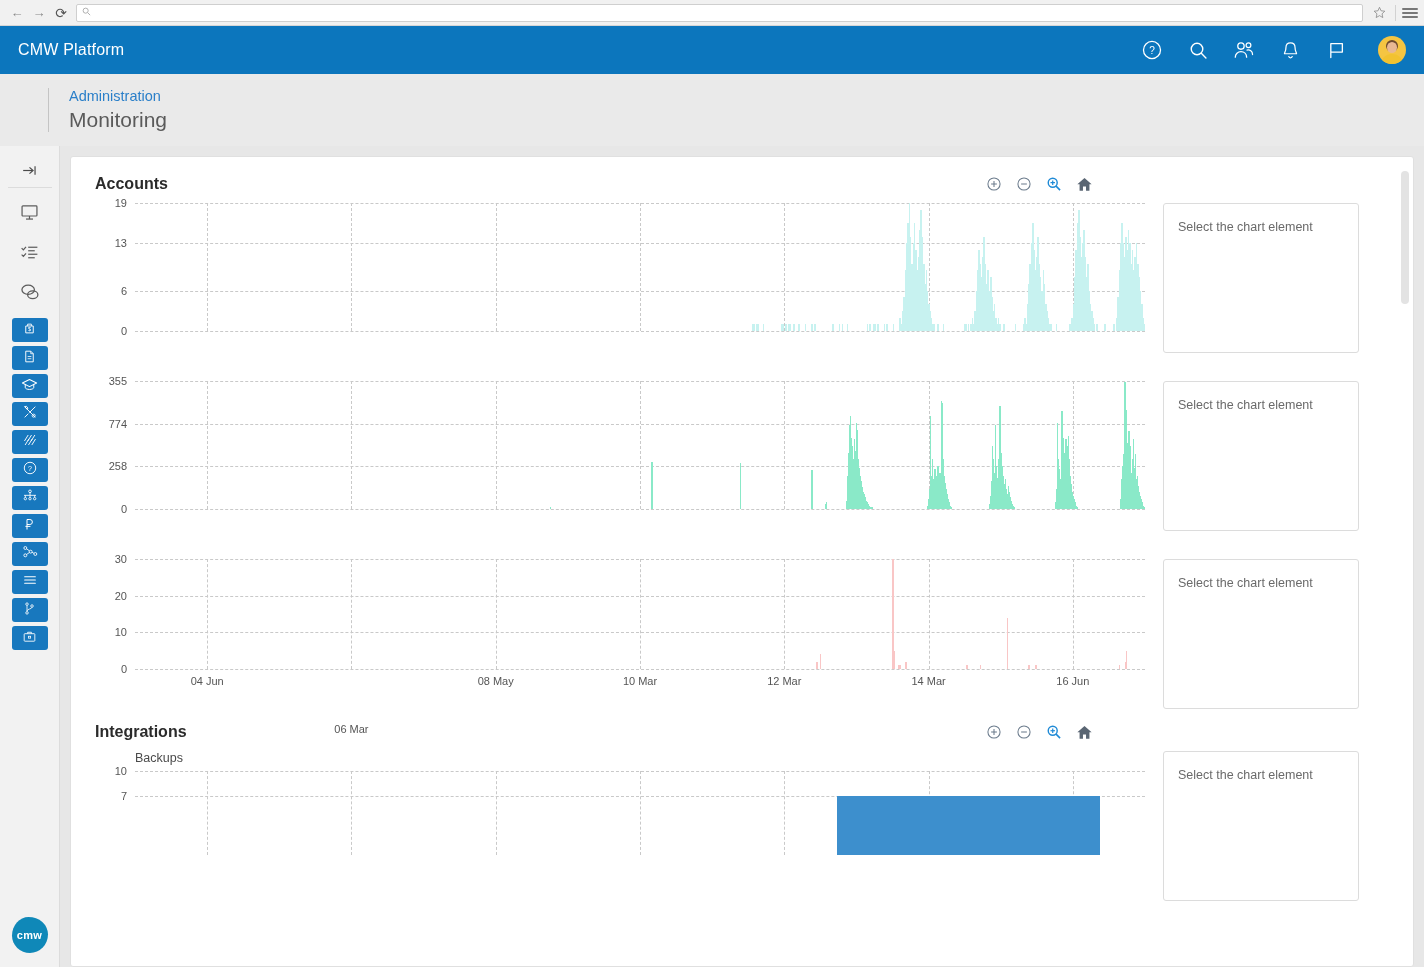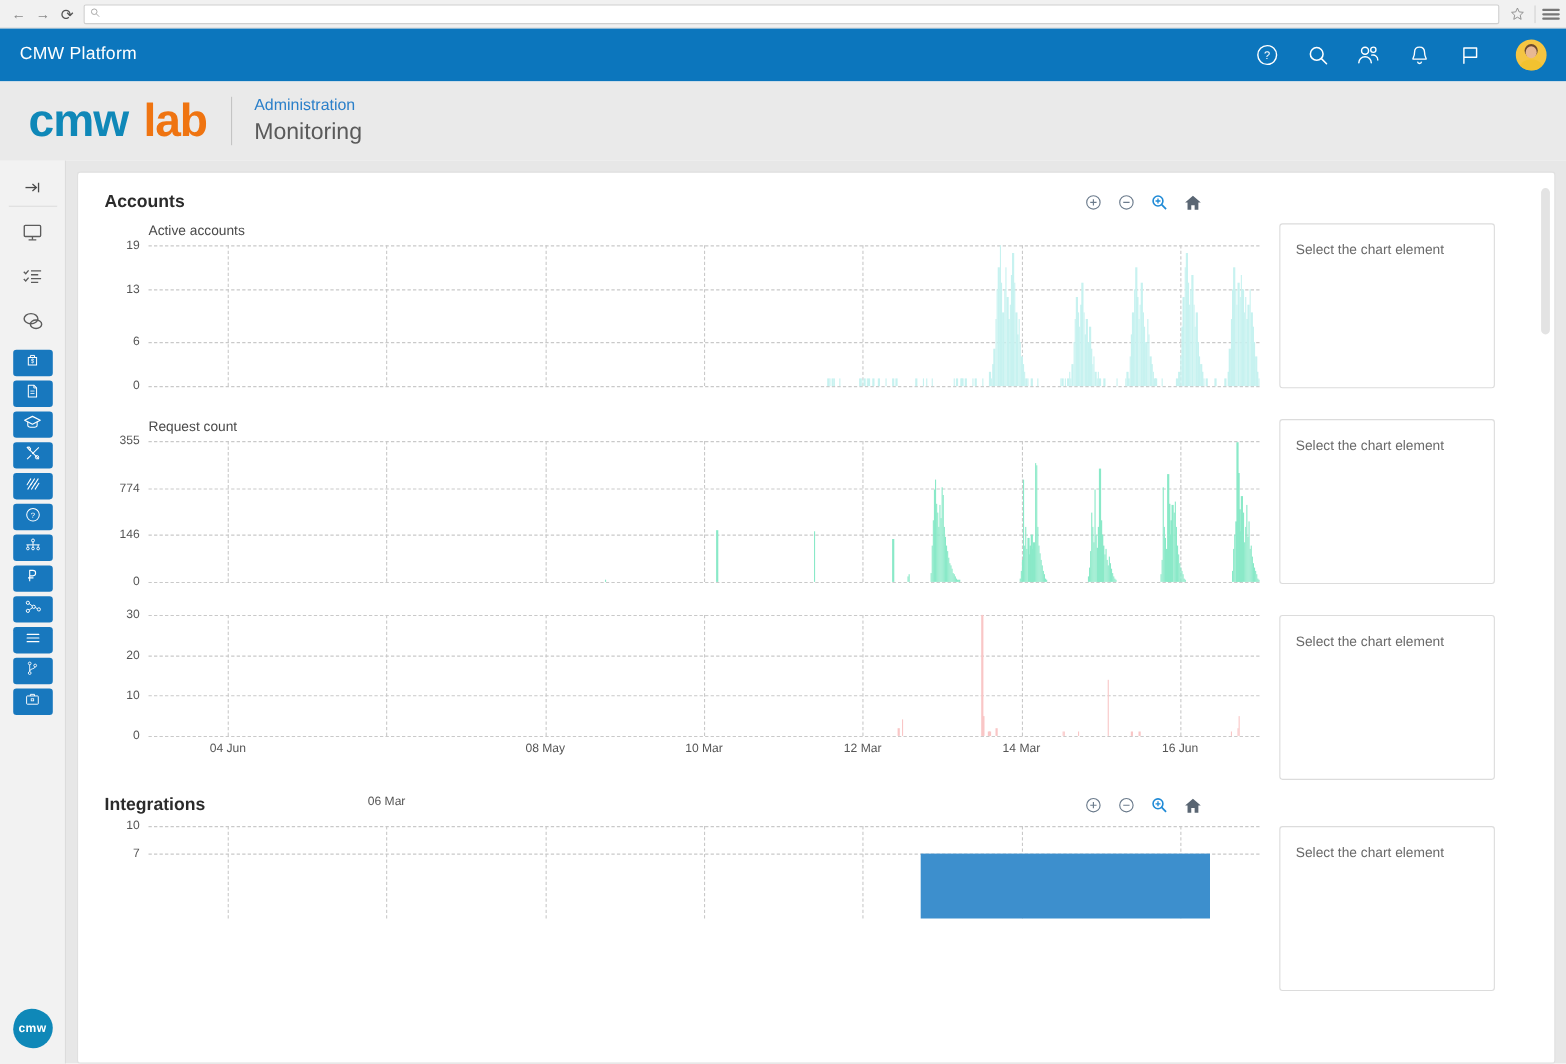--- a/index.html
+++ b/index.html
@@ -231,23 +231,20 @@
     </div>
     <div class="avatar">
       <div class="head"></div>
         <div class="face"></div>
         <div class="body"></div>
     </div>
   </div>
 </div>
 
 <div class="brand-bar">
-  <div class="logo">
-    <span class="cmw">cmw</span><span class="lab">lab</span>
-  </div>
   <div class="brand-divider"></div>
   <div>
     <div class="bc-admin">Administration</div>
     <div class="bc-page">Monitoring</div>
   </div>
 </div>
 
 <div class="body-wrap">
 
   <div class="rail">
@@ -454,21 +451,20 @@
           <div class="tool home">
             <svg width="17" height="17" viewBox="0 0 20 20">
                 <polygon points="10,2.4 18.4,9.6 15.8,9.6 15.8,17.4 11.8,17.4 11.8,12.4 8.2,12.4 8.2,17.4 4.2,17.4 4.2,9.6 1.6,9.6" fill="currentColor"></polygon>
               </svg>
           </div>
         </div>
       </div>
 
       <div class="chart-row">
         <div class="chart-block">
-          <div class="chart-label">Active accounts</div>
           <div class="plot-wrap">
             <div class="yaxis" style="height: 128px;">
                 <div class="ytick" style="top: 128px;">0</div>
                 <div class="ytick" style="top: 87.5789px;">6</div>
                 <div class="ytick" style="top: 40.4211px;">13</div>
                 <div class="ytick" style="top: 0px;">19</div>
               </div>
             <div class="plot" style="height:128px">
                 <div class="gridline-h" style="top: 128px;"></div>
                 <div class="gridline-h" style="top: 87.5789px;"></div>
@@ -640,25 +636,24 @@
         </div>
         <div class="side-panel" style="height:150px">
           <div class="side-panel-text">Select the chart element</div>
         </div>
       </div>
 
       <div class="chart-sep"></div>
 
       <div class="chart-row">
         <div class="chart-block">
-          <div class="chart-label">Request count</div>
           <div class="plot-wrap">
             <div class="yaxis" style="height: 128px;">
                 <div class="ytick" style="top: 128px;">0</div>
-                <div class="ytick" style="top: 85.2781px;">146</div>
+                <div class="ytick" style="top: 85.2781px;">258</div>
                 <div class="ytick" style="top: 42.7219px;">774</div>
                 <div class="ytick" style="top: 0px;">355</div>
               </div>
             <div class="plot" style="height:128px">
                 <div class="gridline-h" style="top: 128px;"></div>
                 <div class="gridline-h" style="top: 85.2781px;"></div>
                 <div class="gridline-h" style="top: 42.7219px;"></div>
                 <div class="gridline-h" style="top: 0px;"></div>
                 <div class="gridline-v" style="left: 7.14286%;"></div>
                 <div class="gridline-v" style="left: 21.4286%;"></div>
@@ -889,20 +884,21 @@
           <div class="tool home">
             <svg width="17" height="17" viewBox="0 0 20 20">
                 <polygon points="10,2.4 18.4,9.6 15.8,9.6 15.8,17.4 11.8,17.4 11.8,12.4 8.2,12.4 8.2,17.4 4.2,17.4 4.2,9.6 1.6,9.6" fill="currentColor"></polygon>
               </svg>
           </div>
         </div>
       </div>
 
       <div class="chart-row">
         <div class="chart-block">
+          <div class="chart-label">Backups</div>
           <div class="plot-wrap">
             <div class="yaxis" style="height: 84px;">
                 <div class="ytick" style="top: 25.2px;">7</div>
                 <div class="ytick" style="top: 0px;">10</div>
               </div>
             <div class="plot" style="height:84px">
                 <div class="gridline-h" style="top: 25.2px;"></div>
                 <div class="gridline-h" style="top: 0px;"></div>
                 <div class="gridline-v" style="left: 7.14286%;"></div>
                 <div class="gridline-v" style="left: 21.4286%;"></div>

